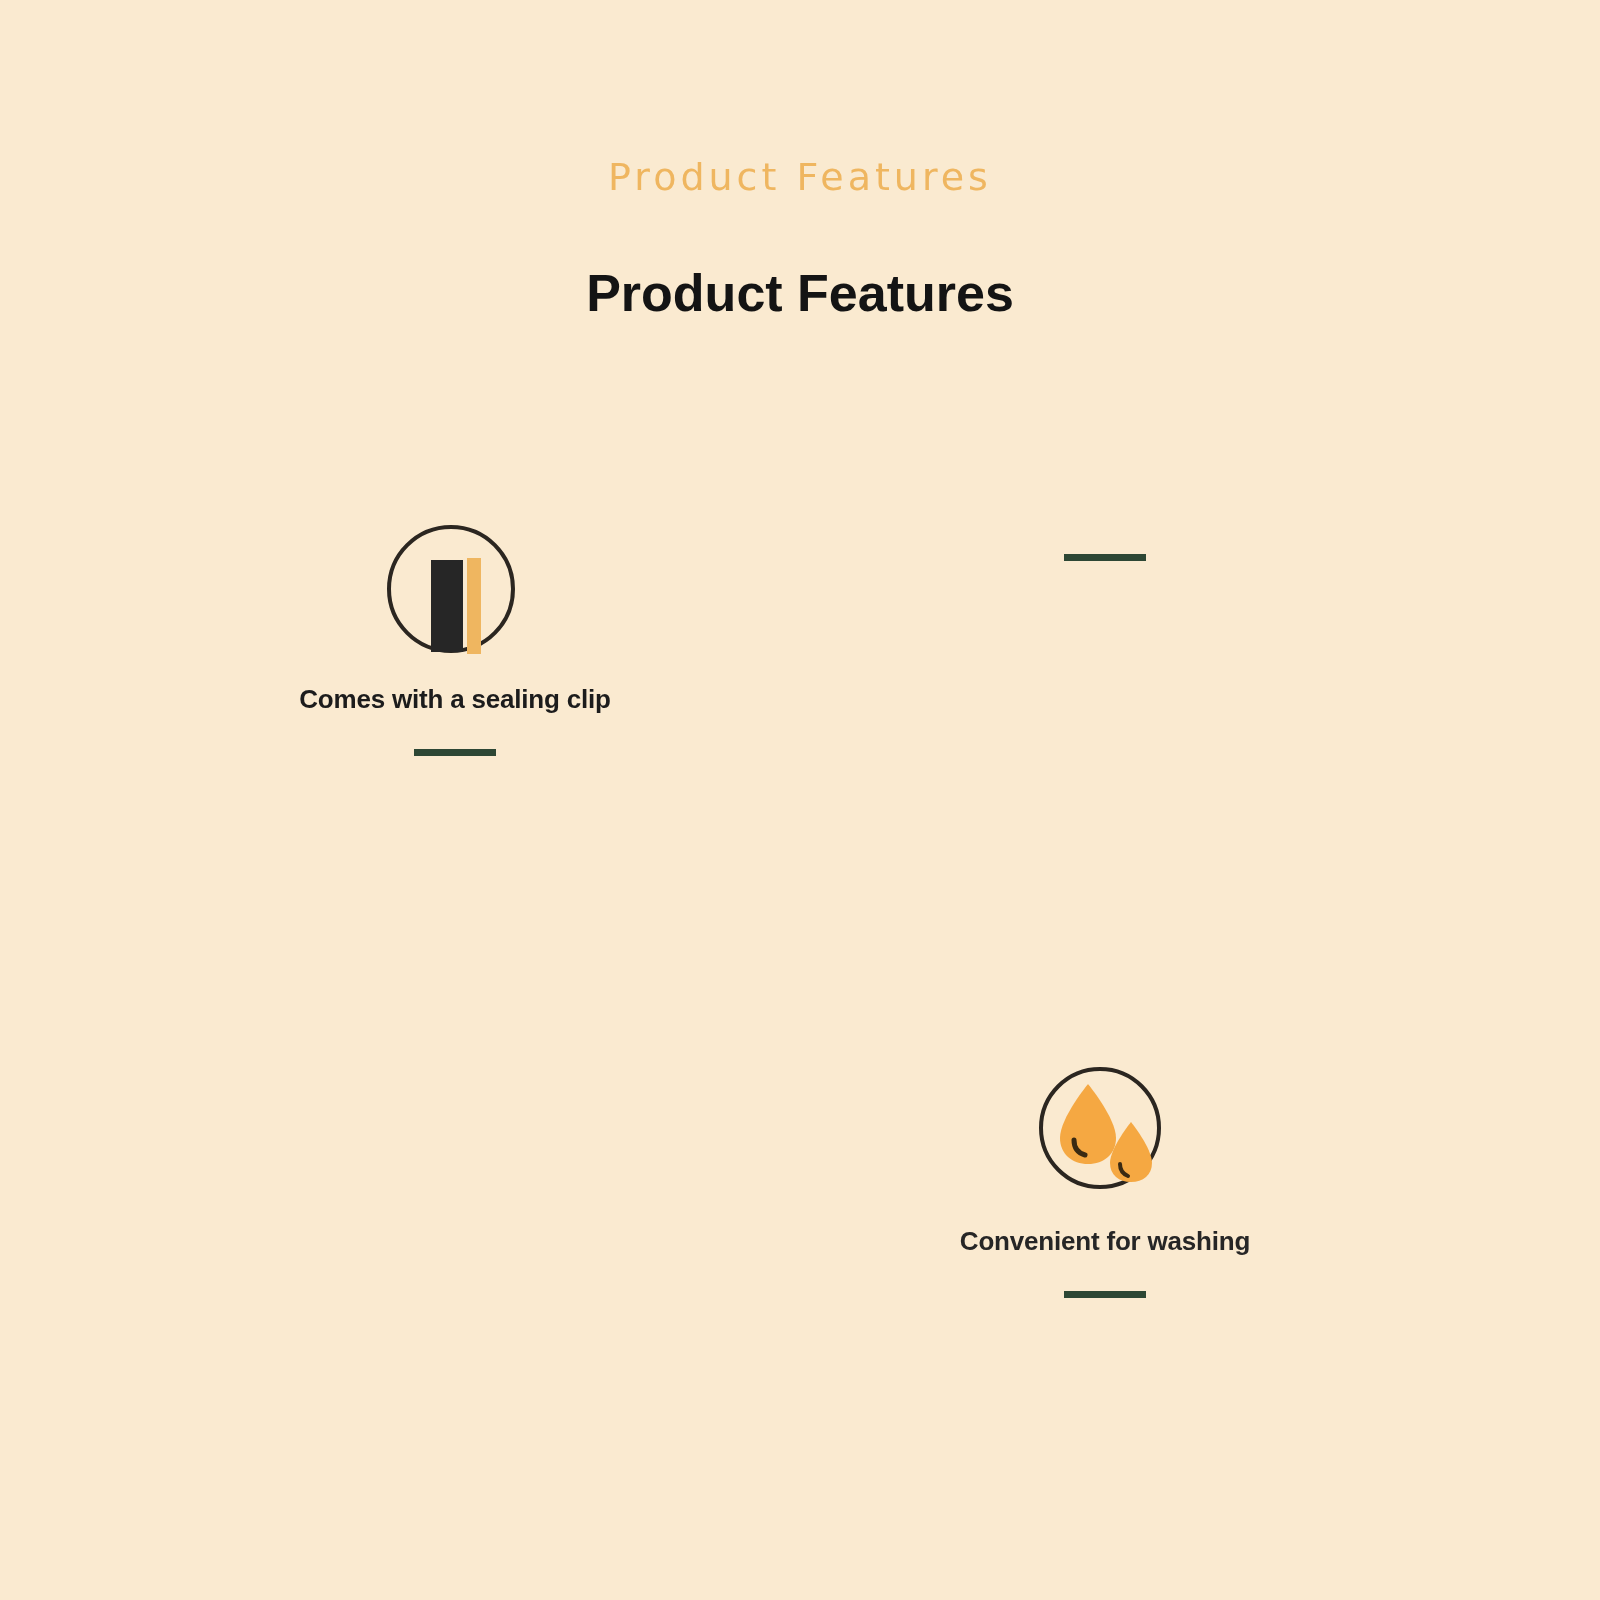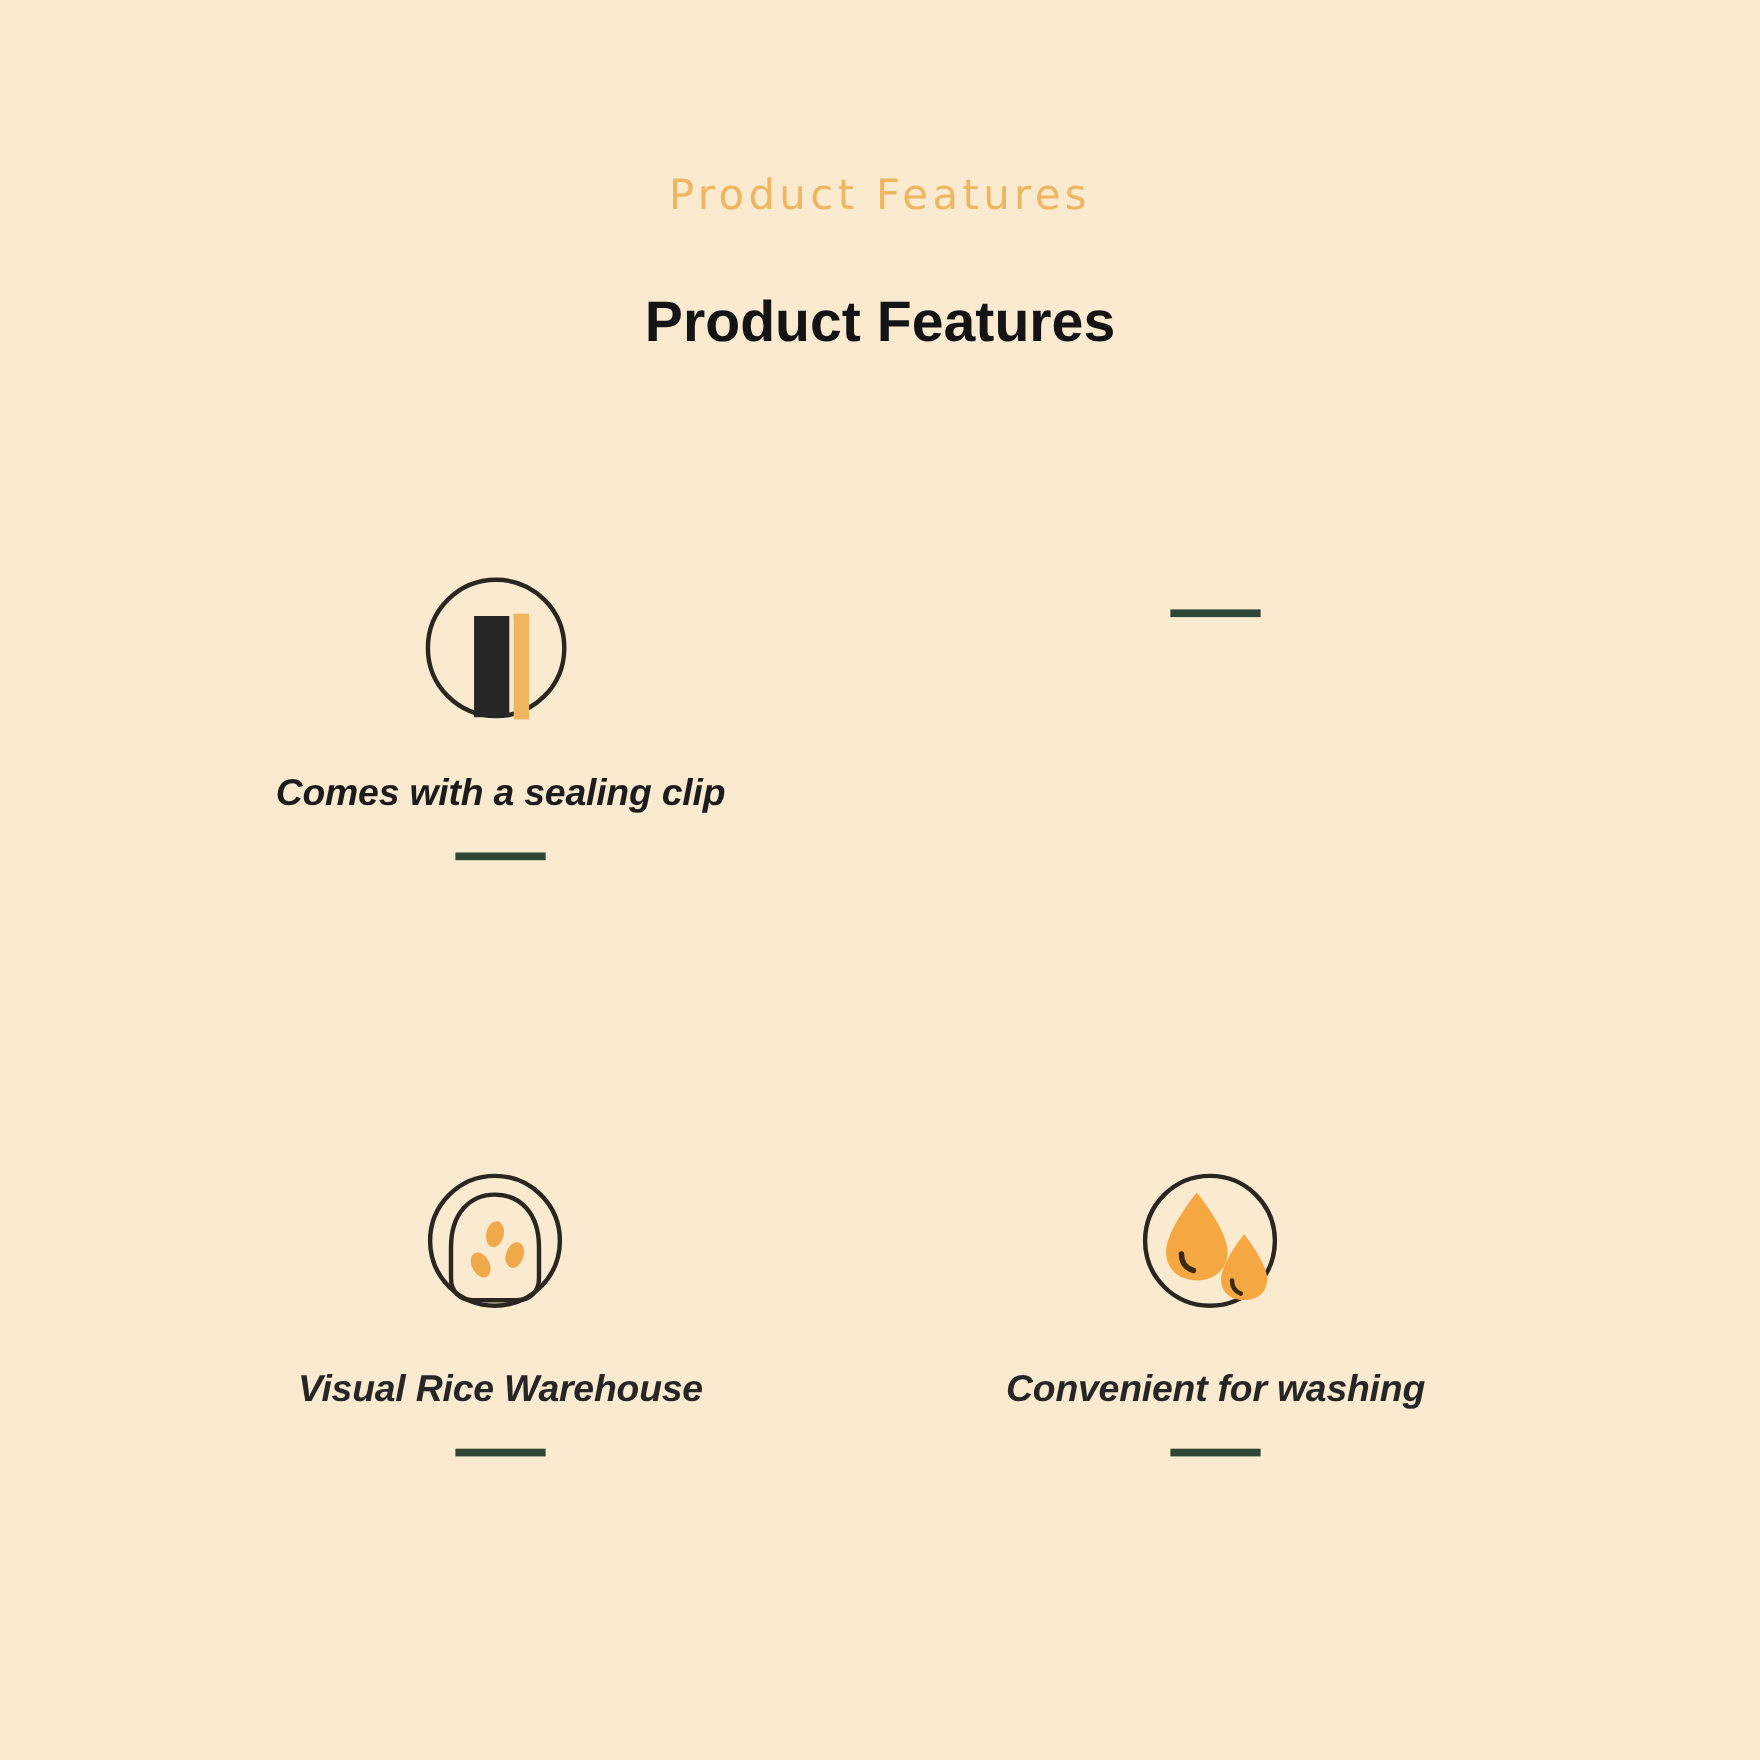--- a/index.html
+++ b/index.html
@@ -60,27 +60,26 @@
 
   .icon-wrap {
     width: 600px;
     height: 142px;
     display: flex;
     align-items: flex-start;
     justify-content: center;
   }
 
   .feature-label {
-    margin-top: 40px;
-    font-size: 34px;
+    margin-top: 22px;
+    font-size: 26px;
     font-weight: bold;
     color: #1c1c1c;
     letter-spacing: -0.2px;
     white-space: nowrap;
-    font-style: italic;
   }
   .feature-label.lighter {
     color: #262626;
     font-weight: bold;
   }
 
   .rule {
     margin: 0 auto;
     margin-top: 34px;
     width: 82px;
@@ -109,34 +108,20 @@
       </svg>
     </div>
     <div class="feature-label">Comes with a sealing clip</div>
     <div class="rule"></div>
   </div>
 
   <div class="feature col-right row-top">
     <div class="rule"></div>
   </div>
 
-  <div class="feature col-left row-bottom">
-    <div class="icon-wrap">
-      <svg width="150" height="142" viewBox="0 0 150 142" aria-hidden="true">
-        <circle cx="70" cy="66" r="59" fill="none" stroke="#2b2620" stroke-width="4"></circle>
-        <path d="M 30 72 C 30 40 48 24 70 24 C 92 24 110 40 110 72 L 110 100 C 110 112 102 120 90 120
-                 L 50 120 C 38 120 30 112 30 100 Z" fill="none" stroke="#2b2620" stroke-width="4"></path>
-        <ellipse cx="70" cy="60" rx="8" ry="12" fill="#f0a94a" transform="rotate(12 70 60)"></ellipse>
-        <ellipse cx="88" cy="79" rx="8" ry="12" fill="#f0a94a" transform="rotate(18 88 79)"></ellipse>
-        <ellipse cx="57" cy="88" rx="8" ry="12" fill="#f0a94a" transform="rotate(-28 57 88)"></ellipse>
-      </svg>
-    </div>
-    <div class="feature-label lighter">Visual Rice Warehouse</div>
-    <div class="rule"></div>
-  </div>
 
   <div class="feature col-right row-bottom">
     <div class="icon-wrap">
       <svg width="150" height="142" viewBox="0 0 150 142" aria-hidden="true">
         <circle cx="70" cy="66" r="59" fill="none" stroke="#2b2620" stroke-width="4"></circle>
         <path d="M 58 22 C 58 22 86 56 86 76 C 86 92 74 102 58 102 C 42 102 30 92 30 76
                  C 30 56 58 22 58 22 Z" fill="#f5a842"></path>
         <path d="M 44 78 C 44 86 48 91 55 93" fill="none" stroke="#3a2a12" stroke-width="5" stroke-linecap="round"></path>
         <path d="M 101 60 C 101 60 122 86 122 101 C 122 113 113 120 101 120 C 89 120 80 113 80 101
                  C 80 86 101 60 101 60 Z" fill="#f5a842"></path>

